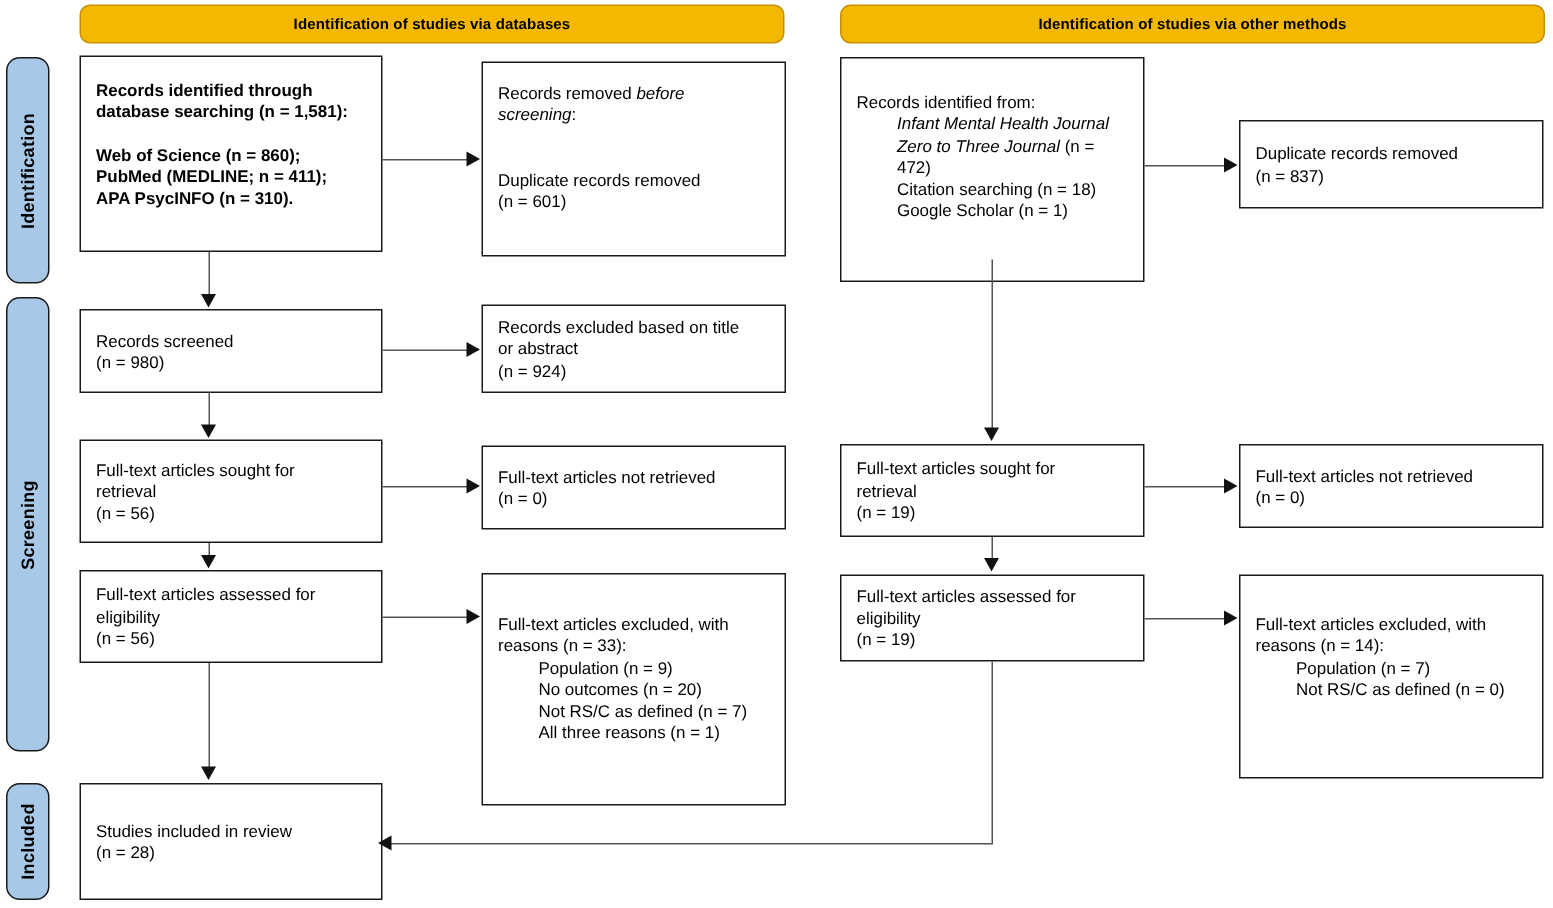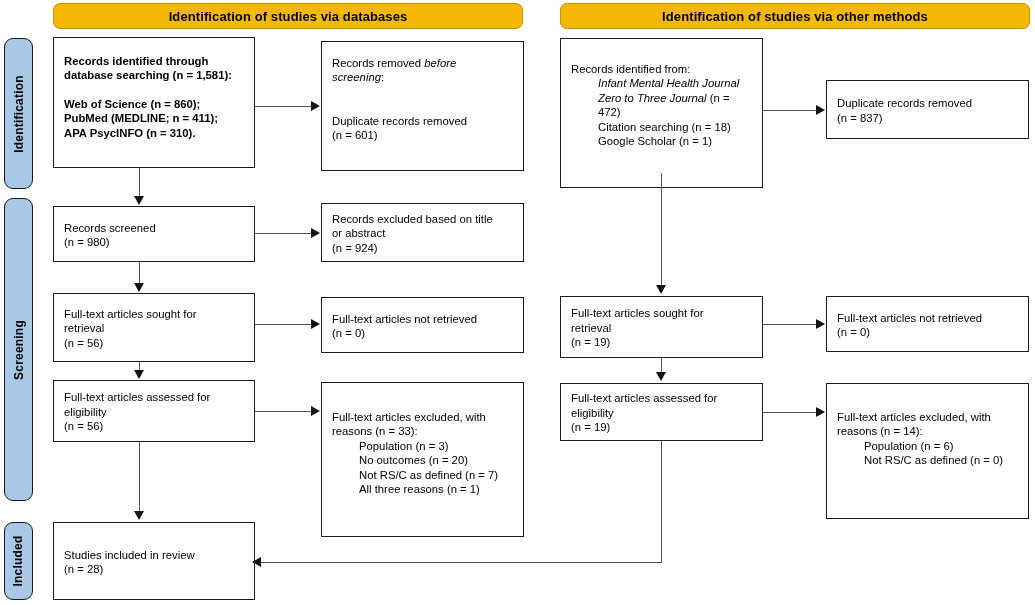--- a/index.html
+++ b/index.html
@@ -20,21 +20,21 @@
   }
 
   
   .banner {
     position: absolute;
     background: #f5b800;
     border: 1px solid #c79000;
     border-radius: 7px;
     color: #000000;
     font-weight: bold;
-    font-size: 13px;
+    font-size: 10px;
     display: flex;
     align-items: center;
     justify-content: center;
     text-align: center;
     box-sizing: border-box;
     letter-spacing: 0.1px;
   }
 
   
   .stage-tab {
@@ -174,21 +174,21 @@
 
   <div class="box" style="left:53px; top:380px; width:202px; height:62px;">
     <span>Full-text articles assessed for</span>
     <span>eligibility</span>
     <span>(n = 56)</span>
   </div>
 
   <div class="box topalign" style="left:321px; top:382px; width:203px; height:155px; padding-top:27px;">
     <span>Full-text articles excluded, with</span>
     <span>reasons (n = 33):</span>
-    <span class="indent">Population (n = 3)</span>
+    <span class="indent">Population (n = 9)</span>
     <span class="indent">No outcomes (n = 20)</span>
     <span class="indent">Not RS/C as defined (n = 7)</span>
     <span class="indent">All three reasons (n = 1)</span>
   </div>
 
   <div class="box" style="left:53px; top:522px; width:202px; height:78px;">
     <span>Studies included in review</span>
     <span>(n = 28)</span>
   </div>
 
@@ -219,21 +219,21 @@
 
   <div class="box" style="left:560px; top:383px; width:203px; height:58px;">
     <span>Full-text articles assessed for</span>
     <span>eligibility</span>
     <span>(n = 19)</span>
   </div>
 
   <div class="box topalign" style="left:826px; top:383px; width:203px; height:136px; padding-top:26px;">
     <span>Full-text articles excluded, with</span>
     <span>reasons (n = 14):</span>
-    <span class="indent">Population (n = 6)</span>
+    <span class="indent">Population (n = 7)</span>
     <span class="indent">Not RS/C as defined (n = 0)</span>
   </div>
 
   <div class="hline" style="left:255px; top:106px; width:57px;"></div>
   <div class="arrow-right" style="left:311px; top:101px;"></div>
 
   <div class="vline" style="left:139px; top:168px; height:29px;"></div>
   <div class="arrow-down" style="left:134px; top:196px;"></div>
 
   <div class="hline" style="left:255px; top:233px; width:57px;"></div>

